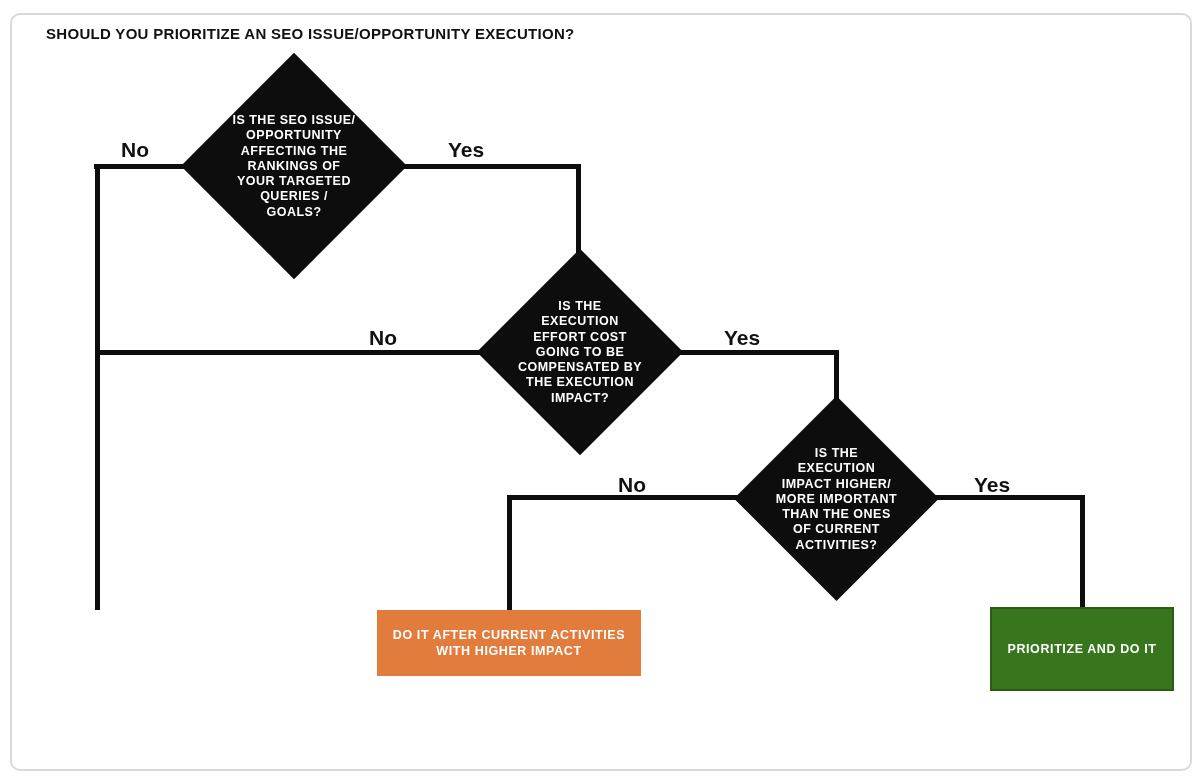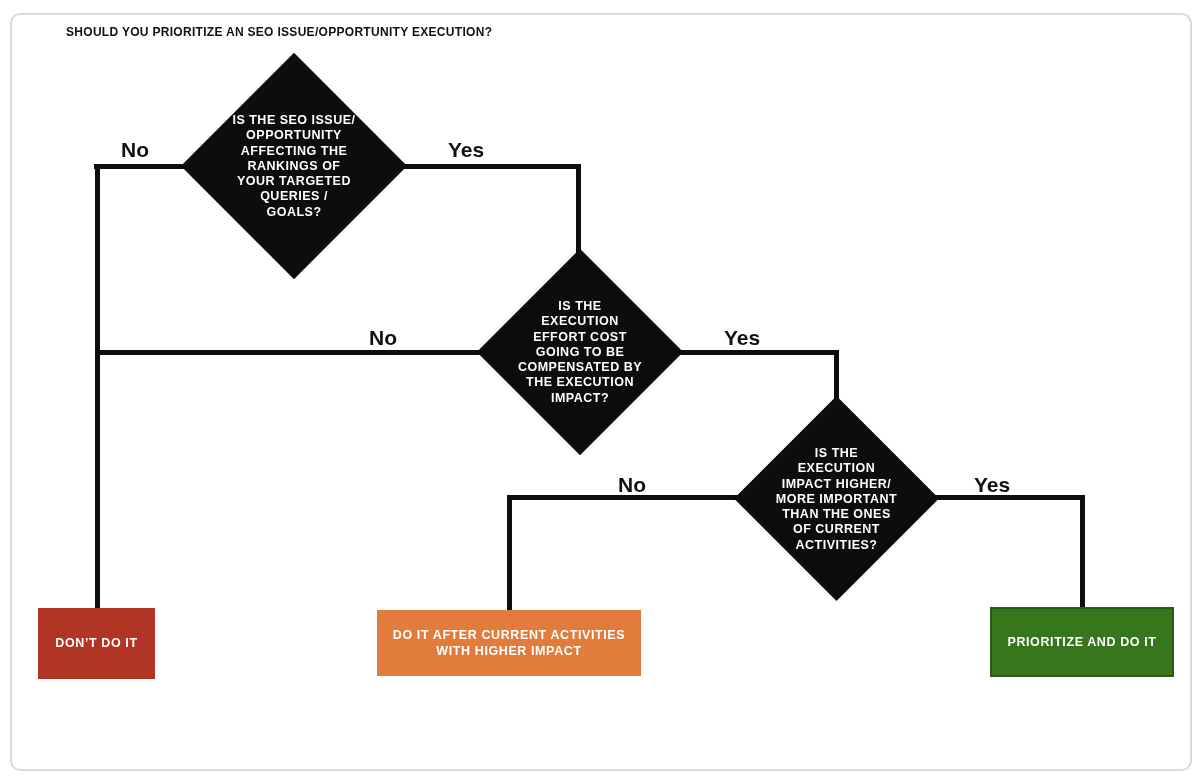--- a/index.html
+++ b/index.html
@@ -20,26 +20,25 @@
     left: 10px; top: 13px;
     width: 1182px; height: 758px;
     border: 2px solid var(--c-frame, #d9d9d9);
     border-radius: 10px;
     box-sizing: border-box;
     pointer-events: none;
   }
   .title {
     position: absolute;
     left: 46px; top: 25px;
-    font-size: 12px;
+    font-size: 15px;
     font-weight: bold;
     letter-spacing: 0.3px;
     color: var(--c-text-dark, #111);
     white-space: nowrap;
-    margin-left: 20px;
   }
   
   .diamond {
     position: absolute;
     background: var(--c-node, #0d0d0d);
     transform: rotate(45deg);
   }
   .diamond-label {
     position: absolute;
     left: 50%; top: 50%;
@@ -153,20 +152,19 @@
 ACTIVITIES?</div>
   </div>
 
   <div class="edge-label" style="left:105px; top:138px;">No</div>
   <div class="edge-label" style="left:436px; top:138px;">Yes</div>
   <div class="edge-label" style="left:353px; top:326px;">No</div>
   <div class="edge-label" style="left:712px; top:326px;">Yes</div>
   <div class="edge-label" style="left:602px; top:473px;">No</div>
   <div class="edge-label" style="left:962px; top:473px;">Yes</div>
 
-  <div class="outcome outcome-dont" style="left:38px; top:608px; width:117px; height:71px;">DON’T DO IT</div>
   <div class="outcome outcome-after" style="left:377px; top:610px; width:264px; height:66px;">DO IT AFTER CURRENT ACTIVITIES
 WITH HIGHER IMPACT</div>
-  <div class="outcome outcome-prioritize" style="left:990px; top:607px; width:184px; height:70px;">PRIORITIZE AND DO IT</div>
+  <div class="outcome outcome-prioritize" style="left:990px; top:607px; width:184px; height:84px;">PRIORITIZE AND DO IT</div>
 
   <div class="credit">By @aleyda</div>
 
 </div>
 
 </body></html>

